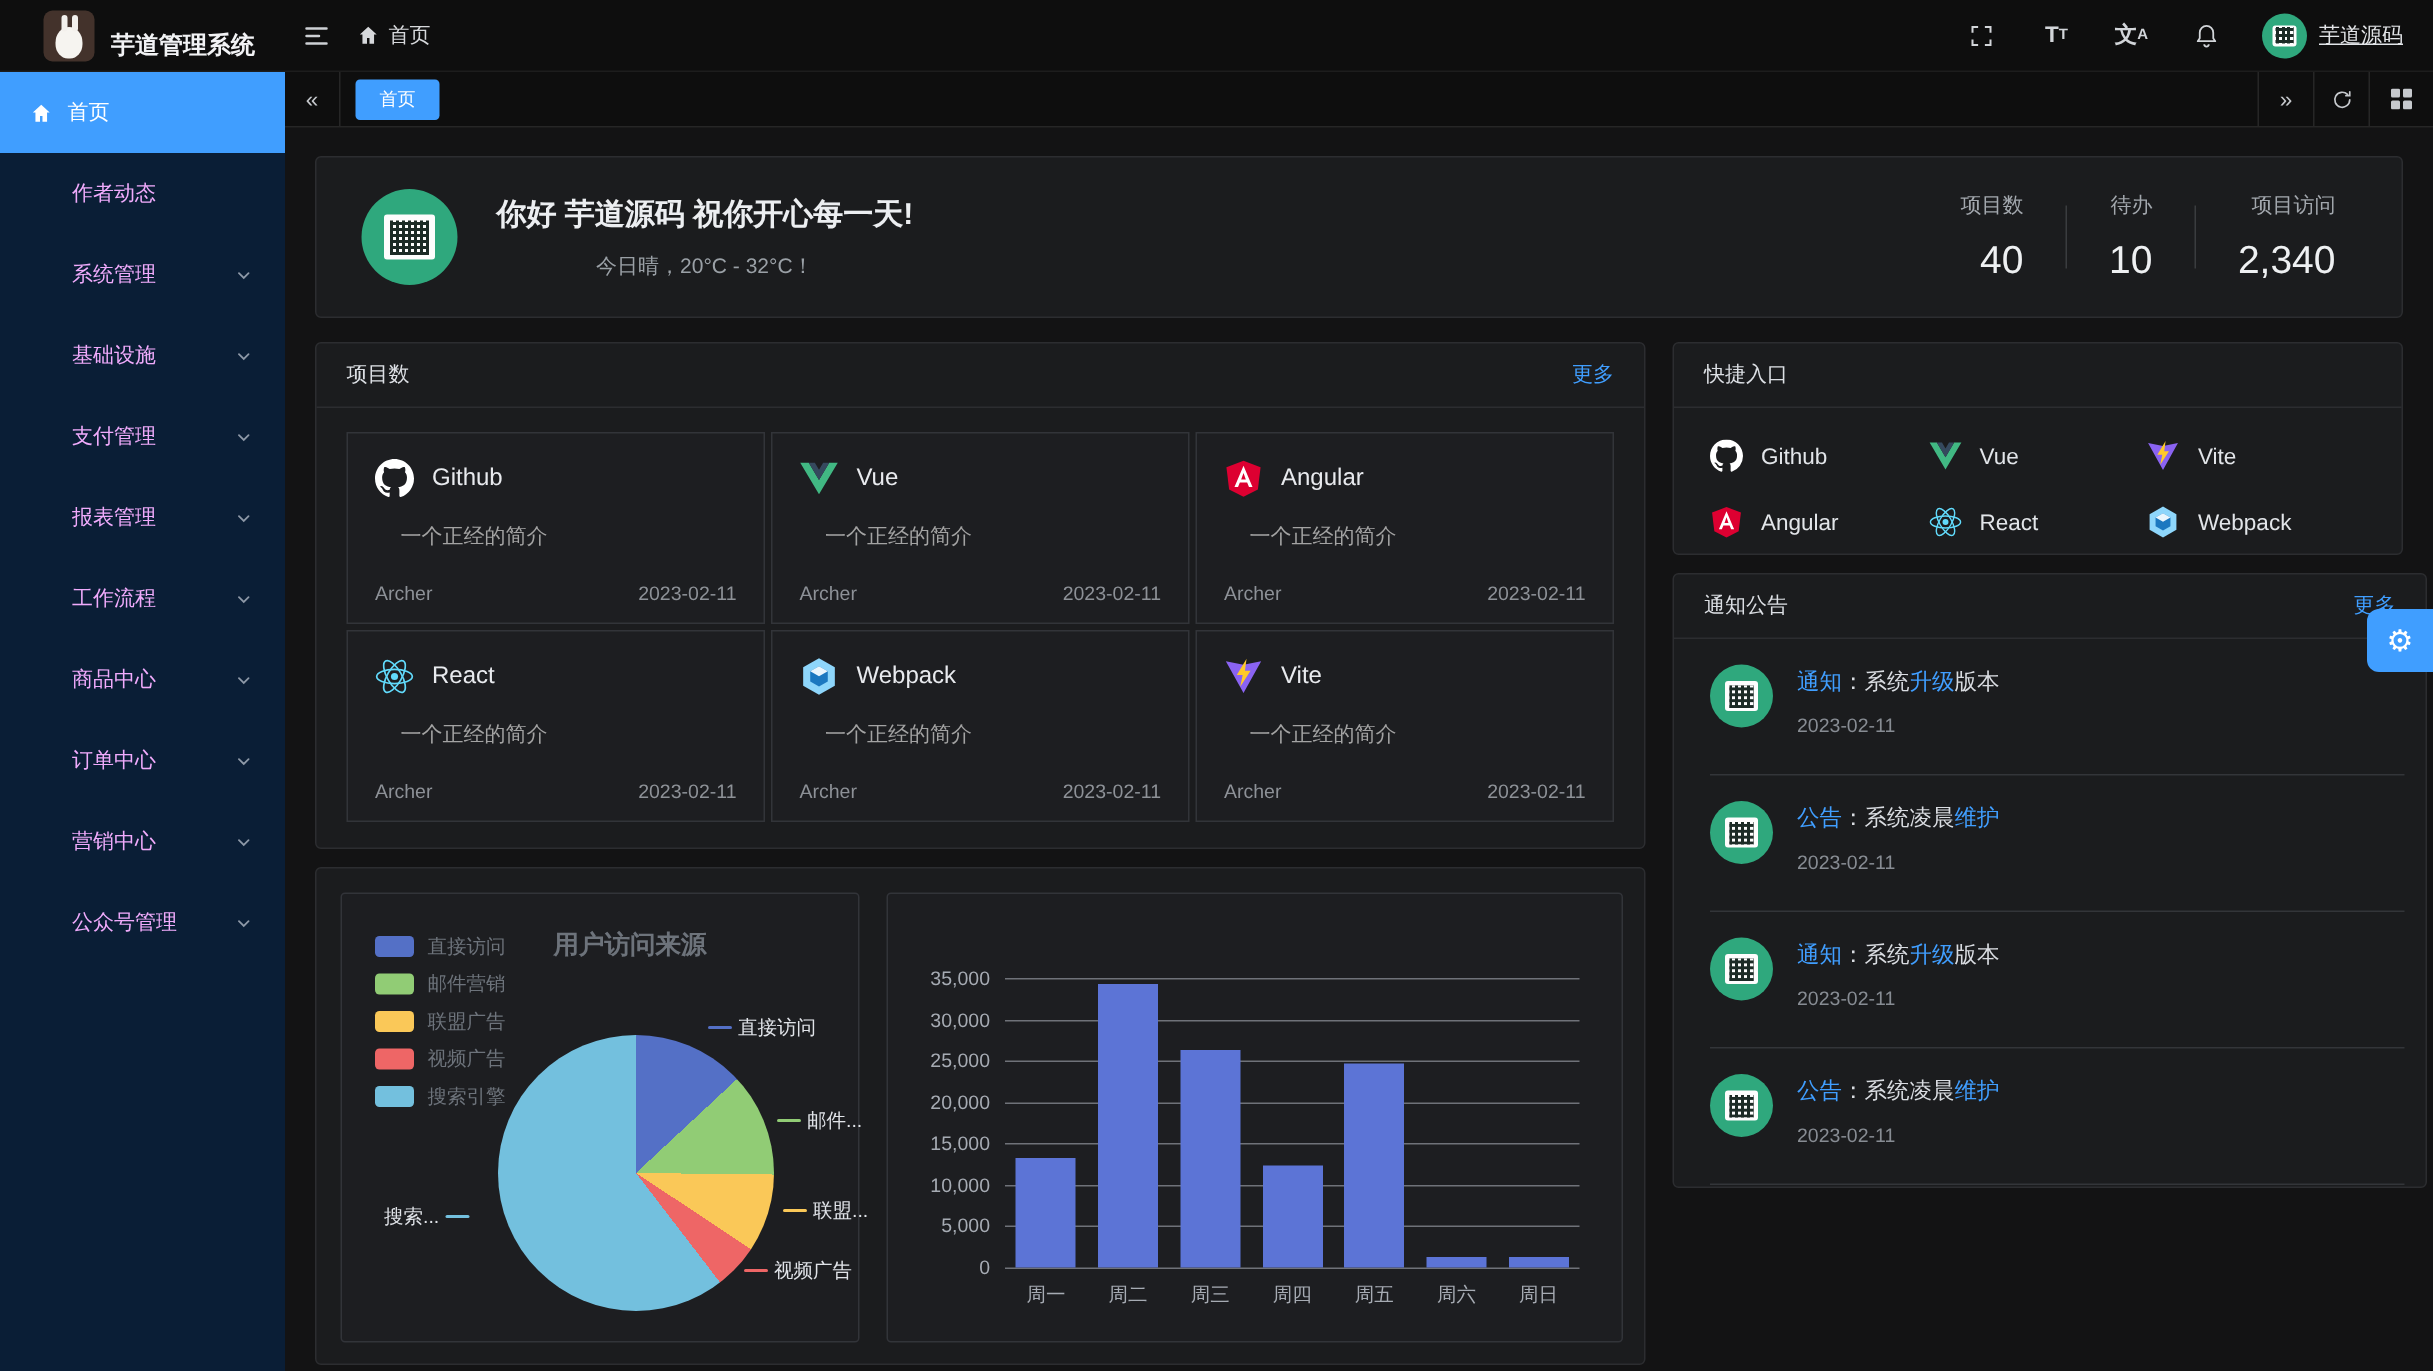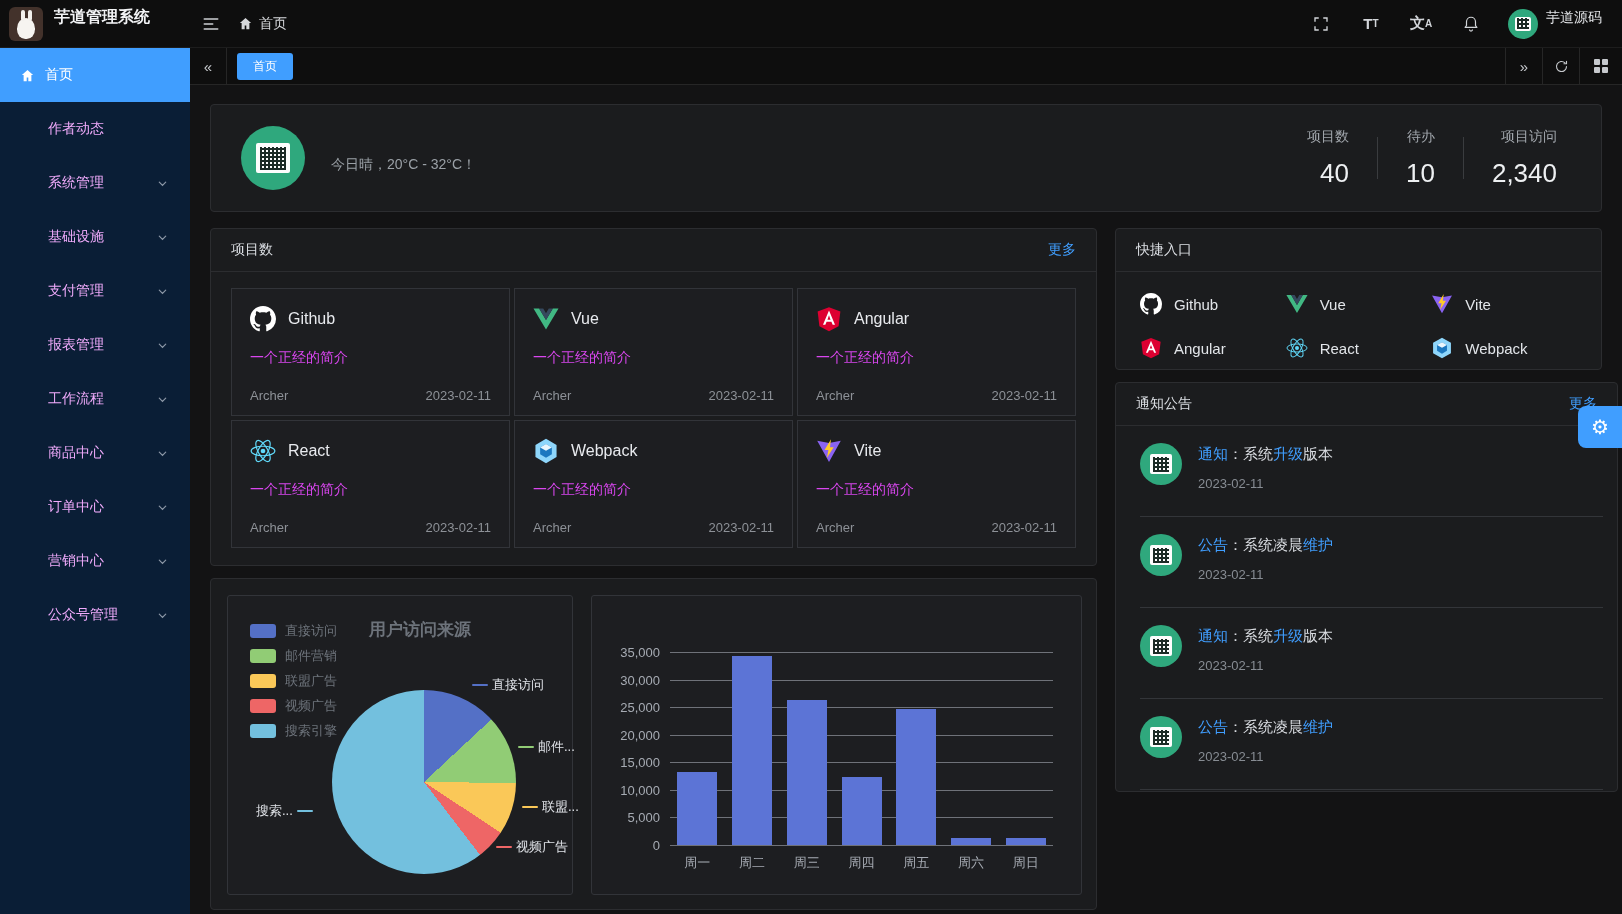--- a/index.html
+++ b/index.html
@@ -5,34 +5,34 @@
   html,body{margin:0;padding:0;}
   body{
     width:1622px;height:914px;position:relative;overflow:hidden;
     background:#131314;color:#e2e5e9;
     font-family:"Liberation Sans",sans-serif;
     -webkit-font-smoothing:antialiased;
   }
   
   .topbar{position:absolute;left:0;top:0;width:100%;height:48px;background:#0e0e0e;
     display:flex;align-items:center;z-index:6;border-bottom:1px solid #1d1d1d;box-sizing:border-box;}
-  .logo-area{width:190px;display:flex;align-items:flex-start;gap:11px;padding-left:9px;box-sizing:border-box;flex:0 0 auto;}
+  .logo-area{width:190px;display:flex;align-items:flex-end;gap:11px;padding-left:29px;box-sizing:border-box;flex:0 0 auto;}
   .rabbit{width:34px;height:34px;border-radius:6px;background:#43322b;position:relative;overflow:hidden;flex:0 0 auto;}
   .rabbit::after{content:"";position:absolute;left:12px;top:3px;width:4px;height:11px;border-radius:3px;background:#f3f0ec;box-shadow:7px 0 0 #f3f0ec;}
   .rabbit::before{content:"";position:absolute;left:8px;top:11px;width:18px;height:21px;border-radius:50% 50% 46% 46%;background:#f6f4f0;}
   .app-title{font-size:16px;font-weight:bold;color:#f2f3f5;white-space:nowrap;}
   .fold-btn{margin-left:6px;width:30px;height:30px;display:flex;align-items:center;justify-content:center;color:#cdd0d4;cursor:pointer;}
   .breadcrumb{display:flex;align-items:center;gap:6px;margin-left:12px;color:#d6d8db;font-size:14px;cursor:pointer;}
   .breadcrumb svg{display:block;}
   .topbar-right{margin-left:auto;display:flex;align-items:center;gap:24px;padding-right:20px;}
   .tb-icon{width:26px;height:26px;display:flex;align-items:center;justify-content:center;color:#d2d5d9;cursor:pointer;}
   .txt-icon{font-weight:600;color:#d2d5d9;white-space:nowrap;}
   .txt-icon .big{font-size:15px;}
   .txt-icon .small{font-size:10px;}
-  .user-chip{display:flex;gap:8px;cursor:pointer;}
+  .user-chip{display:flex;align-items:center;gap:8px;cursor:pointer;text-decoration:underline;}
   .user-chip .qr{width:30px;height:30px;}
   .user-name{font-size:14px;color:#e3e5e8;}
   
   .qr{border-radius:50%;background:#2fa87d;position:relative;overflow:hidden;flex:0 0 auto;}
   .qr::before{content:"";position:absolute;left:23%;top:27%;width:54%;height:47%;background:#fdfdfd;border-radius:2px;}
   .qr::after{content:"";position:absolute;left:30%;top:33%;width:40%;height:35%;
     background:repeating-linear-gradient(0deg,#1c2b26 0 2px,transparent 2px 4px),
                repeating-linear-gradient(90deg,#1c2b26 0 2px,transparent 2px 4px);}
   
   .sidebar{position:absolute;left:0;top:48px;bottom:0;width:190px;background:#0a1e36;z-index:5;}
@@ -66,21 +66,21 @@
   .stat{text-align:right;padding:0 28px;}
   .stat-label{font-size:14px;color:#a2a7ad;}
   .stat-value{font-size:26px;color:#eef0f2;margin-top:12px;}
   .stat-sep{width:1px;height:42px;background:#3a3c3f;}
   
   .projects{left:210px;top:228px;width:887px;height:338px;}
   .projects-grid{display:grid;grid-template-columns:repeat(3,1fr);gap:4px;padding:16px 20px 20px;}
   .proj-cell{border:1px solid #323439;background:#1d1e21;padding:17px 18px;box-sizing:border-box;height:128px;cursor:pointer;}
   .proj-top{display:flex;align-items:center;gap:12px;}
   .proj-name{font-size:16px;color:#e8eaee;}
-  .proj-desc{font-size:14px;color:#d946ef;margin-top:17px;}
+  .proj-desc{font-size:14px;color:#a3a3a3;margin-top:17px;margin-left:17px;}
   .proj-foot{display:flex;justify-content:space-between;font-size:13px;color:#8d9197;margin-top:21px;}
   .pic{width:26px;height:26px;display:flex;align-items:center;justify-content:center;}
   .pic svg{width:26px;height:26px;display:block;}
   
   .charts-wrap{left:210px;top:578px;width:887px;height:332px;padding:16px;}
   .chart-card{position:absolute;border:1px solid #323439;background:#1d1e21;border-radius:3px;box-sizing:border-box;}
   .pie-card{left:16px;top:16px;width:346px;height:300px;}
   .bar-card{left:380px;top:16px;width:491px;height:300px;}
   .chart-title{position:absolute;left:40px;right:0;top:22px;text-align:center;
     font-size:17px;font-weight:600;color:#6d737b;}
@@ -273,20 +273,21 @@
         <rect x="8" y="0" width="6" height="6" rx="1"></rect>
         <rect x="0" y="8" width="6" height="6" rx="1"></rect>
         <rect x="8" y="8" width="6" height="6" rx="1"></rect>
       </svg>
   </div>
 </div>
 
 <div class="card welcome">
   <div class="qr"></div>
   <div class="welcome-texts">
+    <div class="greeting">你好 芋道源码 祝你开心每一天!</div>
     <div class="weather">今日晴，20°C - 32°C！</div>
   </div>
   <div class="stats">
     <div class="stat">
       <div class="stat-label">项目数</div>
       <div class="stat-value">40</div>
     </div>
     <div class="stat-sep"></div>
     <div class="stat">
       <div class="stat-label">待办</div>

